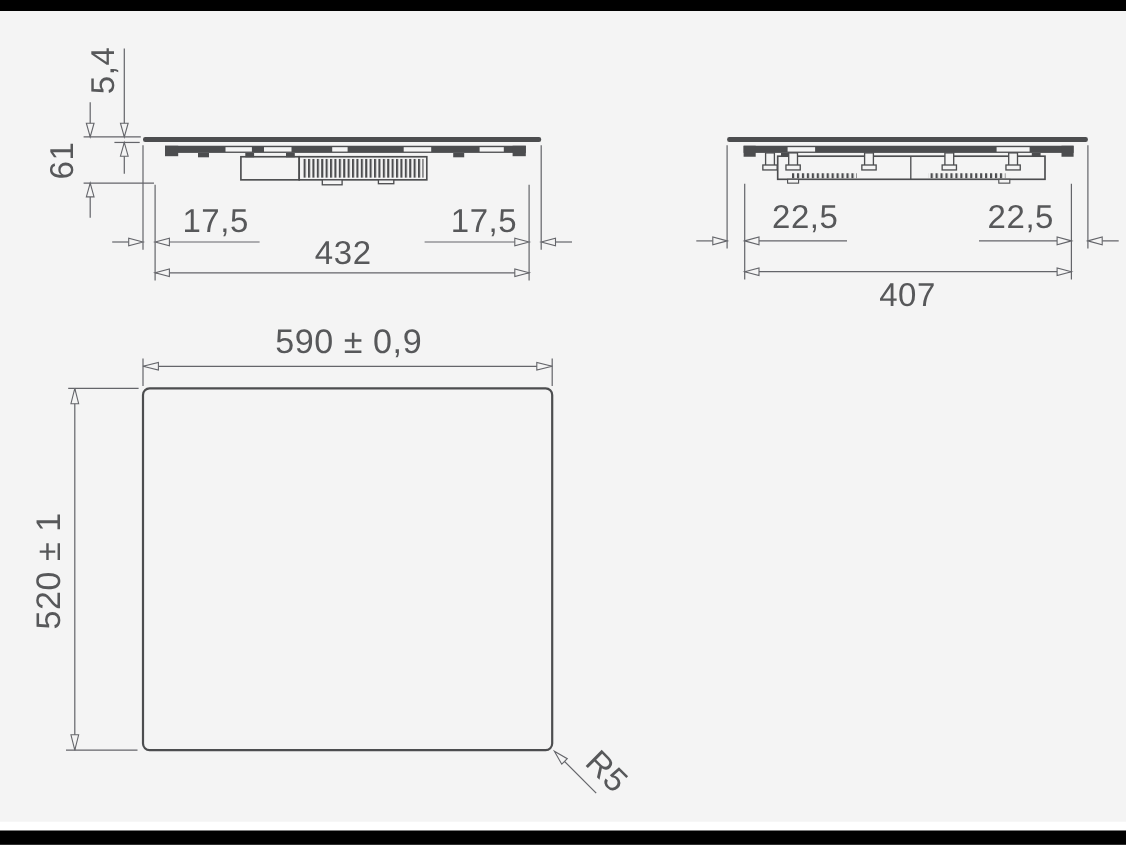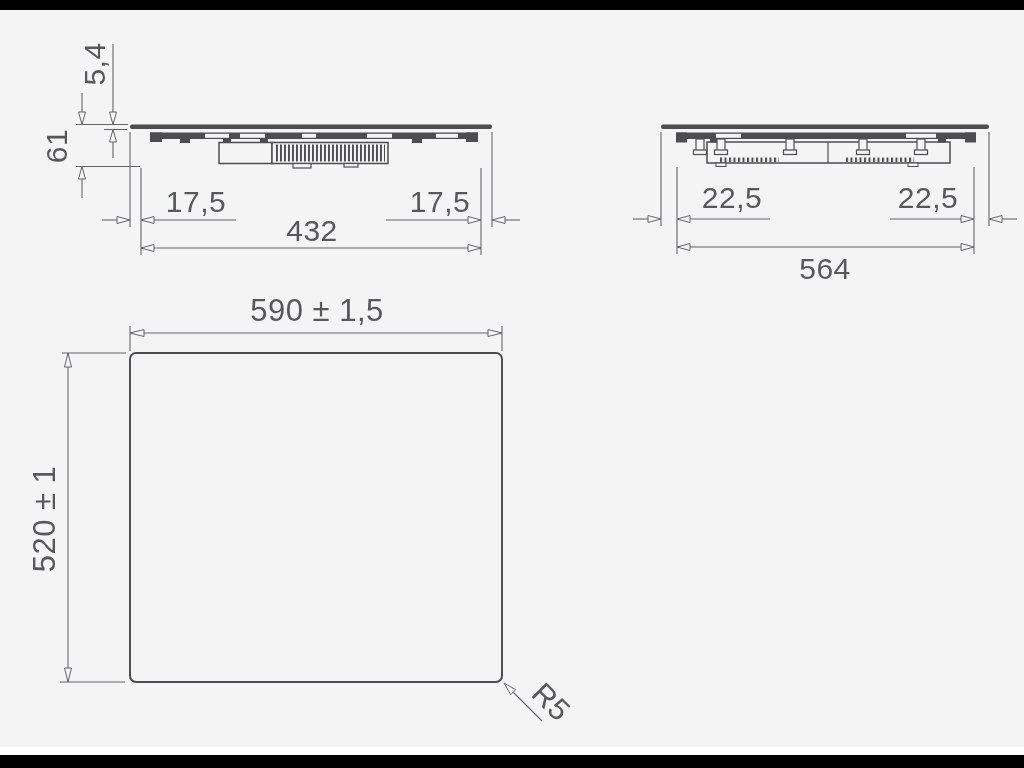--- a/index.html
+++ b/index.html
@@ -190,17 +190,17 @@
 </svg>
 
 <div class="lbl rot-ccw" style="left:95px;top:64px;">5,4</div>
 <div class="lbl rot-ccw" style="left:57px;top:146px;">61</div>
 <div class="lbl" style="left:196px;top:202px;">17,5</div>
 <div class="lbl" style="left:440px;top:202px;">17,5</div>
 <div class="lbl" style="left:312px;top:231px;">432</div>
 
 <div class="lbl" style="left:732px;top:198px;">22,5</div>
 <div class="lbl" style="left:928px;top:198px;">22,5</div>
-<div class="lbl" style="left:825px;top:269px;">564</div>
-
-<div class="lbl big" style="left:317px;top:310px;">590 ± 1,5</div>
+<div class="lbl" style="left:825px;top:269px;">407</div>
+
+<div class="lbl big" style="left:317px;top:310px;">590 ± 0,9</div>
 <div class="lbl big rot-ccw" style="left:44px;top:519px;">520 ± 1</div>
 <div class="lbl rot-45" style="left:551px;top:702px;">R5</div>
 
 </body></html>

